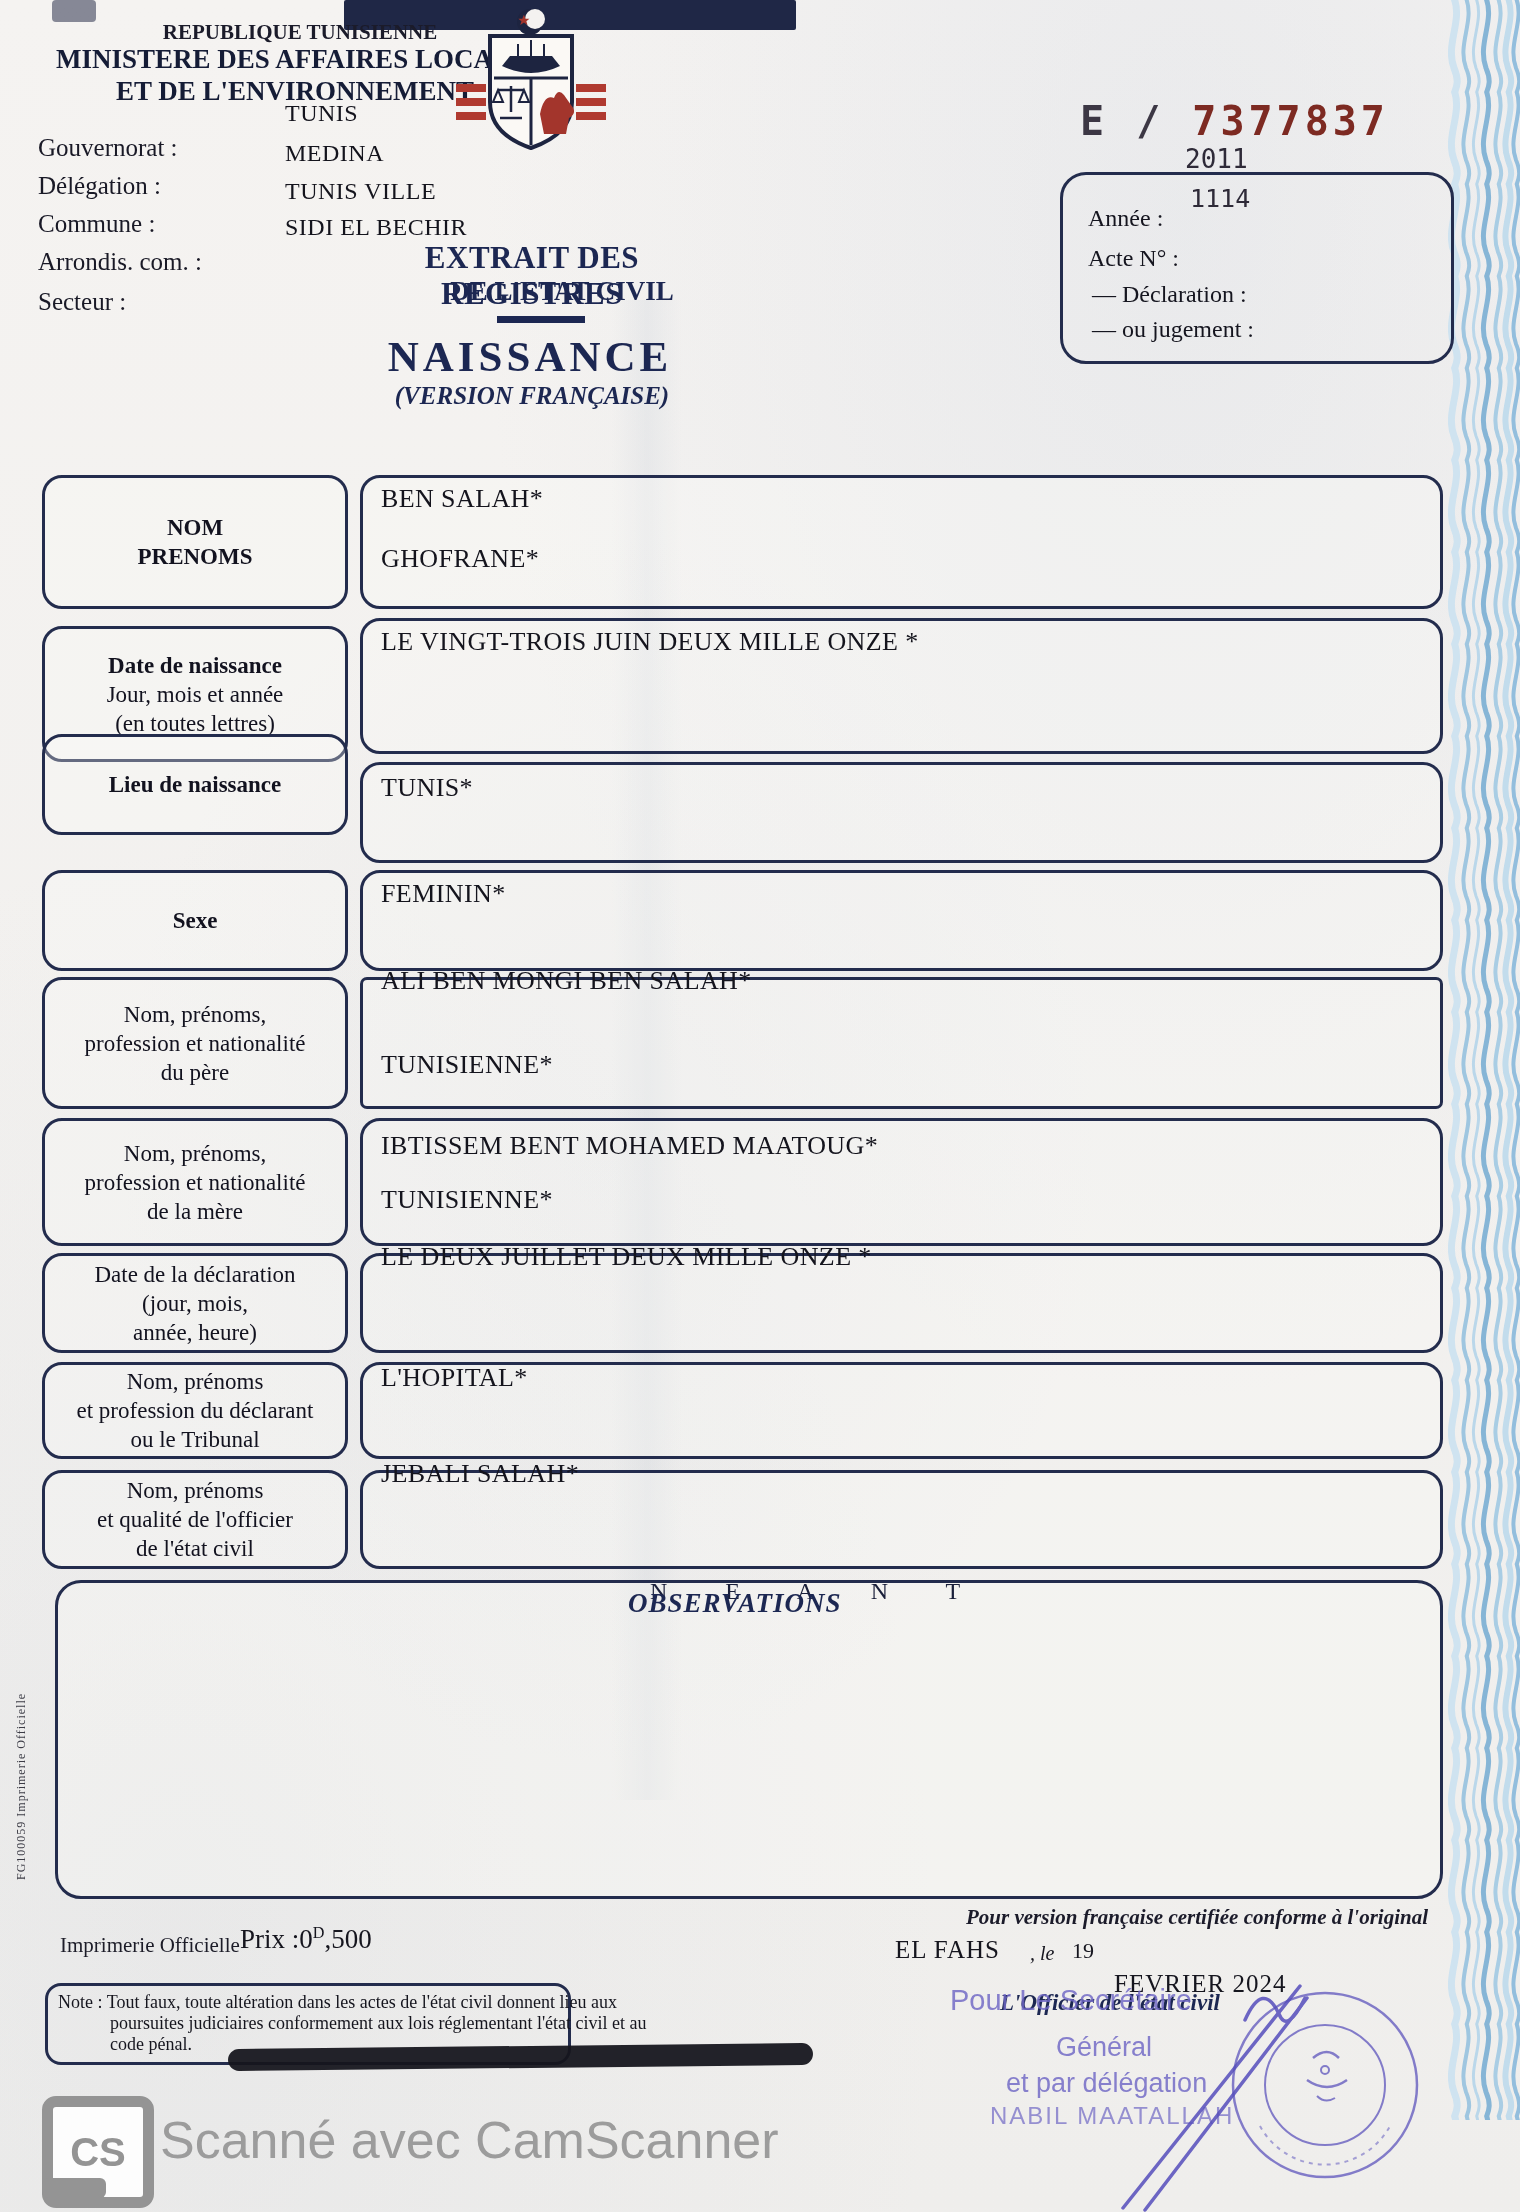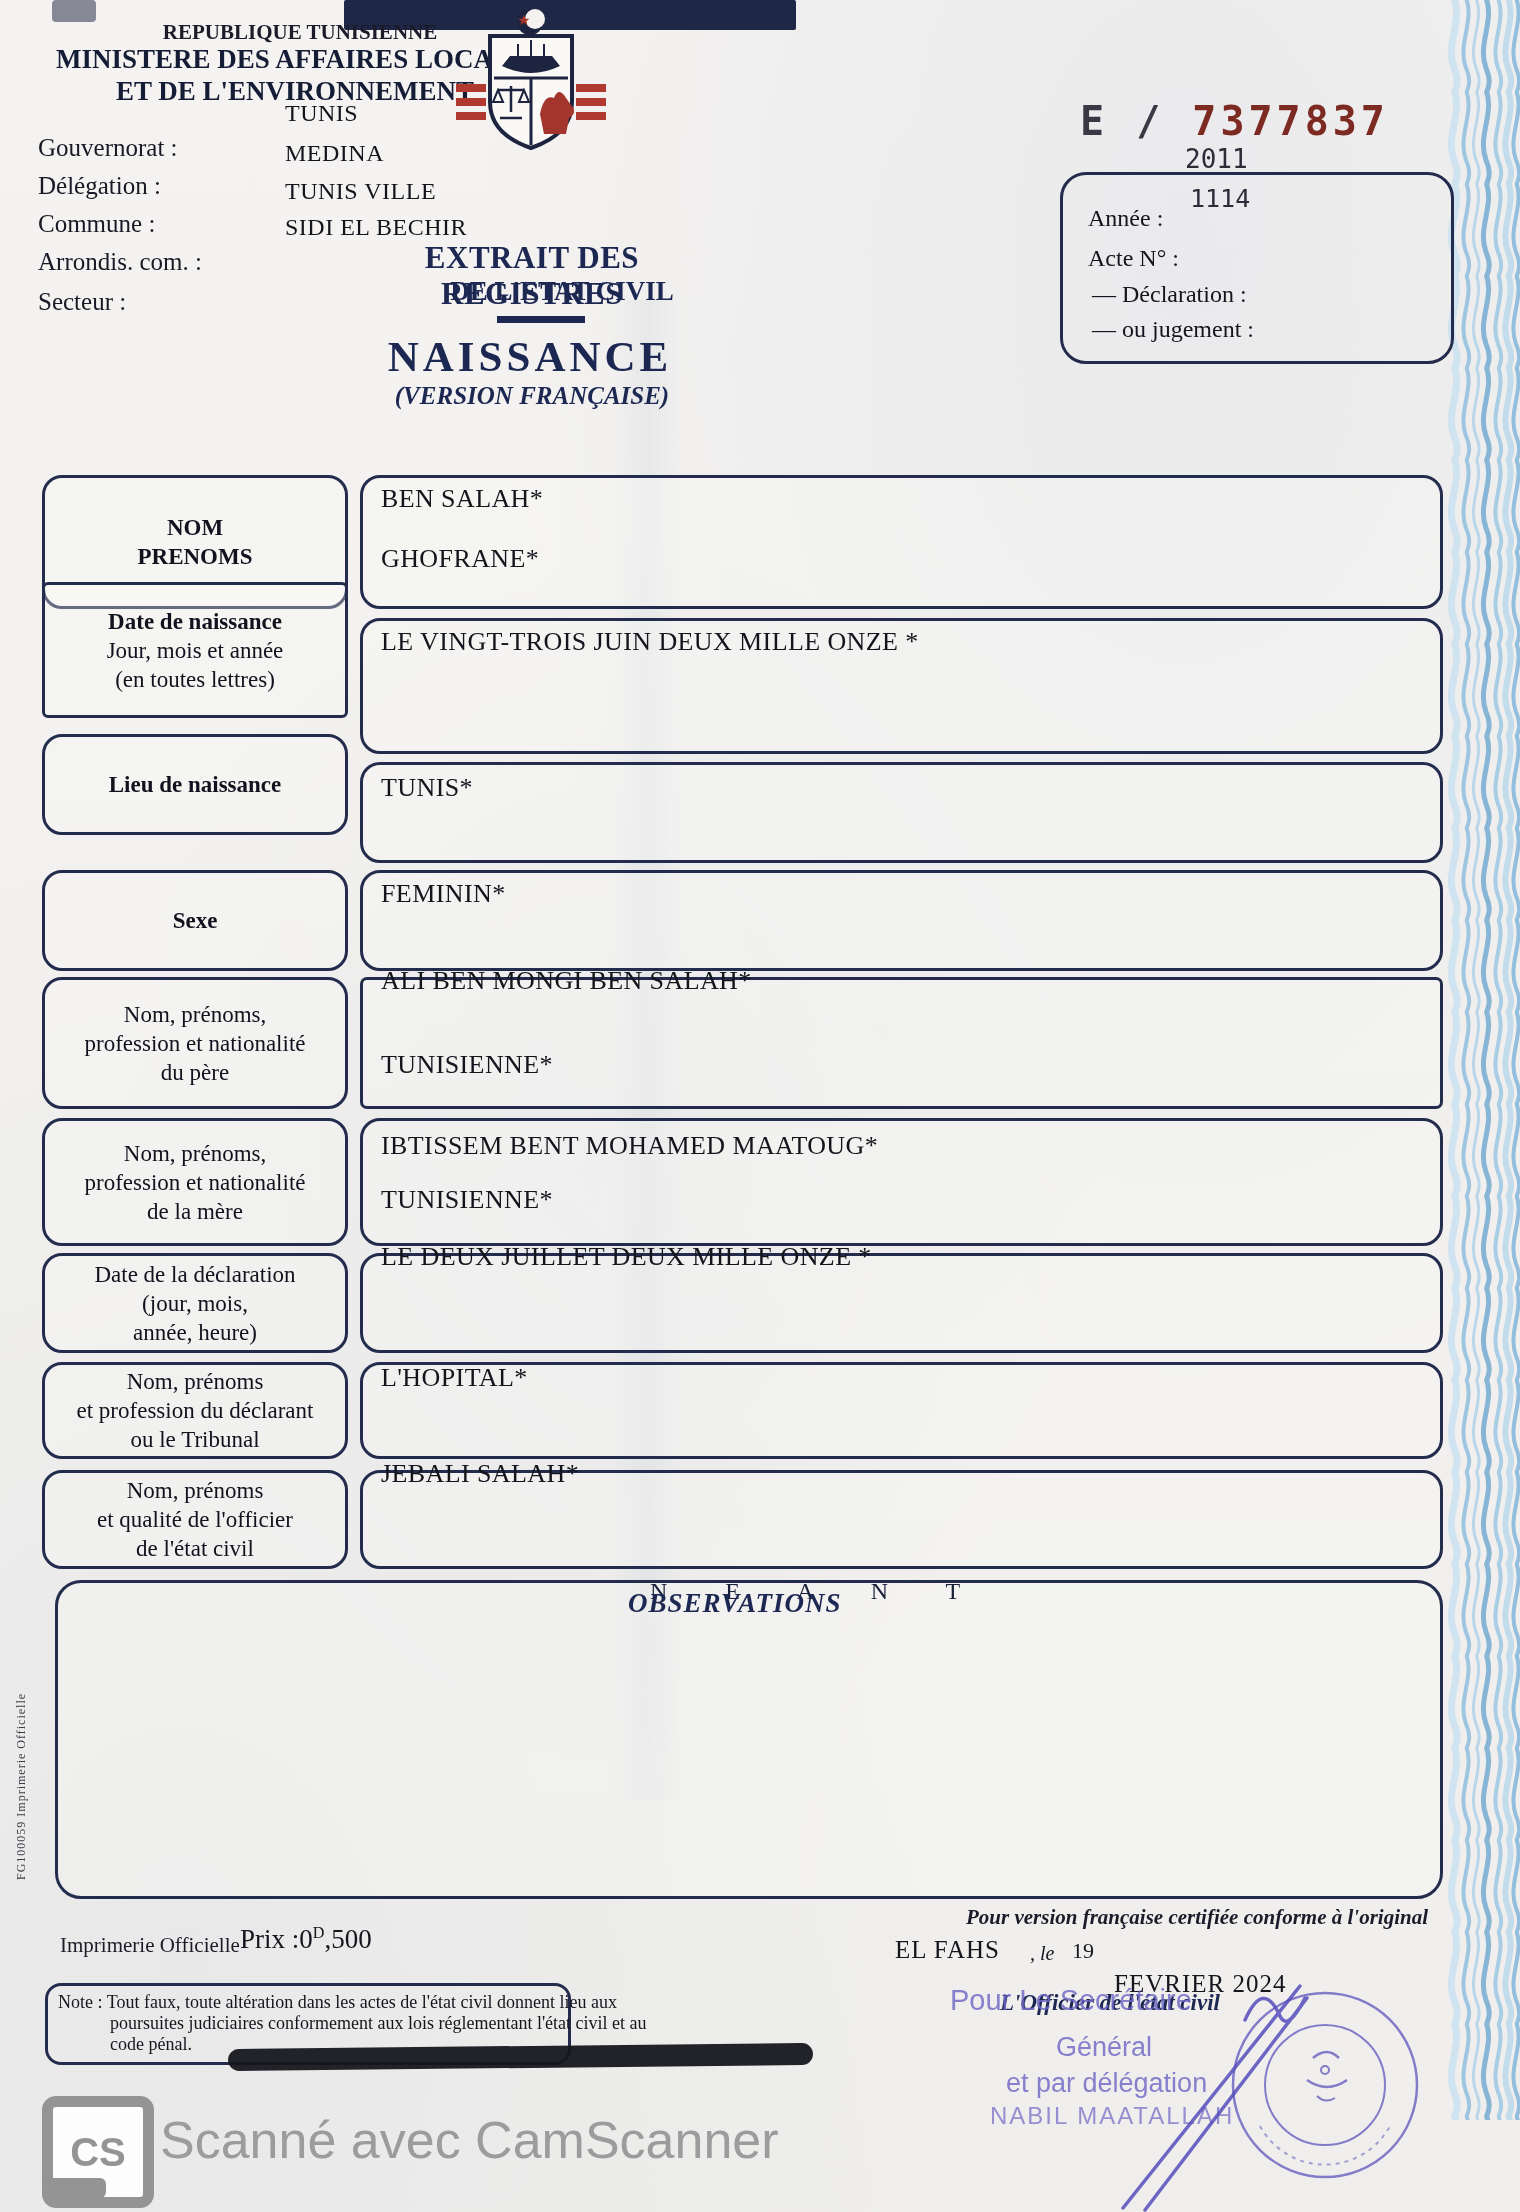--- a/index.html
+++ b/index.html
@@ -123,21 +123,21 @@
 
   <div class="box lblbox" style="top:475px;height:128px;">
     <span class="lbl b">NOM</span>
     <span class="lbl b">PRENOMS</span>
   </div>
   <div class="box valbox" style="top:475px;height:128px;">
     <span class="val" style="top:6px;">BEN SALAH*</span>
     <span class="val" style="top:66px;">GHOFRANE*</span>
   </div>
 
-  <div class="box lblbox" style="top:582px;height:130px;border-radius:6px;">
+  <div class="box lblbox" style="top:626px;height:130px;">
     <span class="lbl b">Date de naissance</span>
     <span class="lbl">Jour, mois et année</span>
     <span class="lbl">(en toutes lettres)</span>
   </div>
   <div class="box valbox" style="top:618px;height:130px;">
     <span class="val" style="top:6px;">LE VINGT-TROIS JUIN  DEUX MILLE ONZE *</span>
   </div>
 
   <div class="box lblbox" style="top:734px;height:95px;">
     <span class="lbl b">Lieu de naissance</span>

